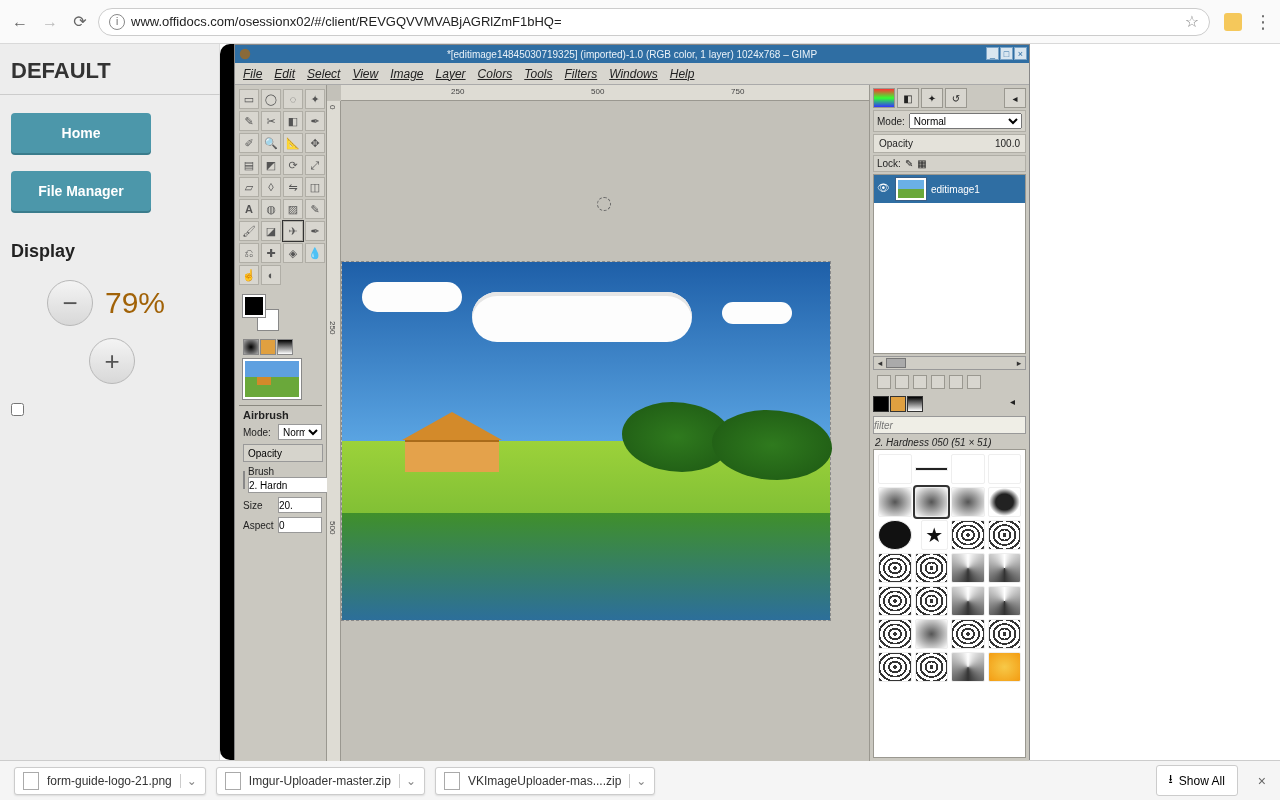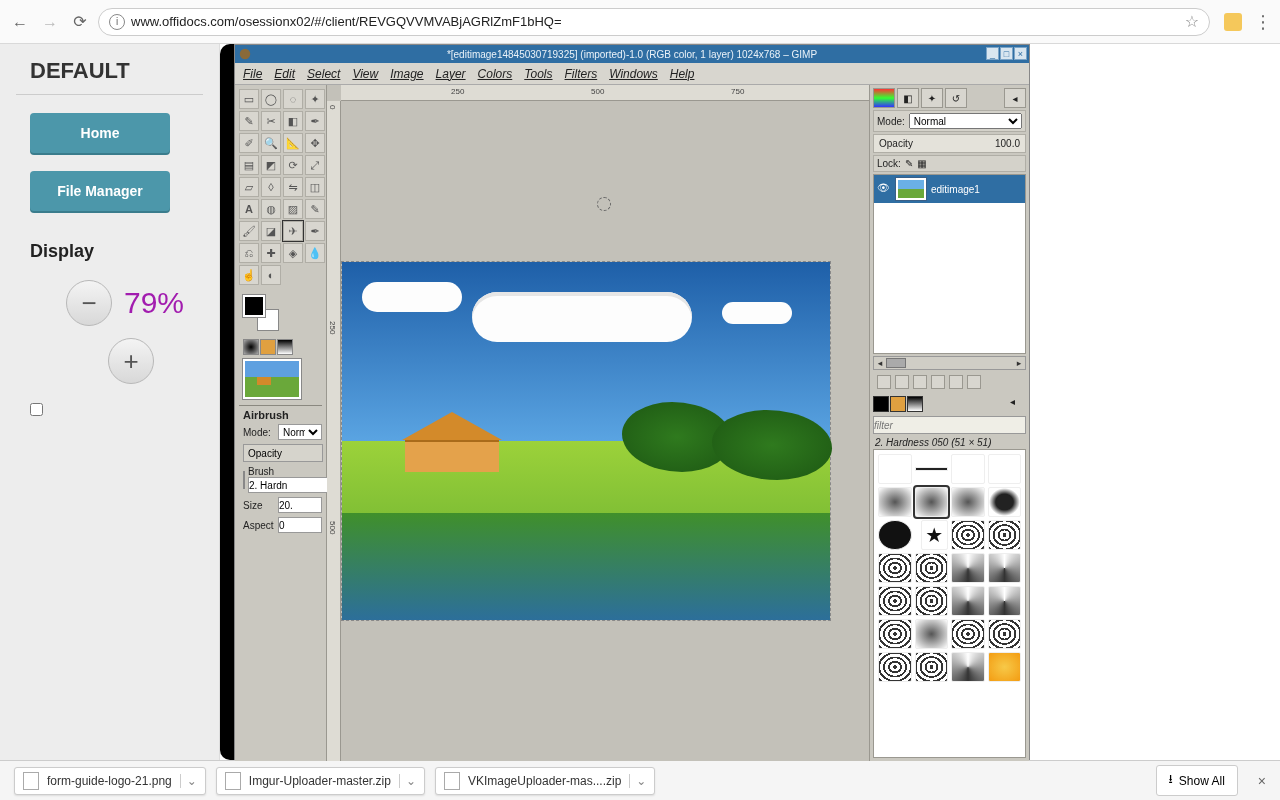--- a/index.html
+++ b/index.html
@@ -11,27 +11,27 @@
   .nav-btn.disabled { color: #bbb; }
   .url-box { flex: 1; height: 28px; border: 1px solid #ccc; border-radius: 14px; display: flex; align-items: center; padding: 0 10px; font-size: 13px; color: #222; background: #fff; }
   .url-box .info-ic { width: 16px; height: 16px; border: 1px solid #888; border-radius: 50%; font-size: 10px; display: flex; align-items: center; justify-content: center; margin-right: 6px; color: #666; }
   .star { font-size: 16px; color: #888; margin-left: 6px; }
   .ext-ic { width: 18px; height: 18px; background:#f5c85b; border-radius:3px; margin-left:8px; }
   .dots { width: 18px; text-align: center; font-size: 18px; color: #666; margin-left: 6px; }
 
   .main { display: flex; height: 716px; }
 
   
-  .sidebar { width: 220px; background: #ededed; padding: 14px 30px; border-right: 1px solid #ddd; }
+  .sidebar { width: 220px; background: #ededed; padding: 14px 11px; border-right: 1px solid #ddd; }
   .sidebar h1 { font-size: 22px; font-weight: 700; color: #333; margin-bottom: 4px; }
   .sidebar hr { border: none; border-top: 1px solid #ccc; margin: 10px -14px; }
   .big-btn { display: block; width: 140px; background: #4c97aa; color: #fff; font-weight: 700; font-size: 14px; text-align: center; padding: 12px 0; border-radius: 4px; border: none; cursor: pointer; box-shadow: 0 2px 0 #3a7c8c; margin: 18px 0; }
   .disp-h { font-size: 18px; font-weight: 700; color: #222; margin-top: 30px; }
   .zoom-row { display: flex; align-items: center; gap: 12px; margin: 18px 0 6px 36px; }
-  .zoom-val { font-size: 30px; color: #a21caf; }
+  .zoom-val { font-size: 30px; color: #a16207; }
   .round-btn { width: 46px; height: 46px; border-radius: 50%; background: linear-gradient(#f4f4f4,#d8d8d8); border: 1px solid #b8b8b8; font-size: 26px; color: #555; cursor: pointer; display: flex; align-items: center; justify-content: center; }
   .round-plus-row { margin: 12px 0 16px 78px; }
   .fit-row { display:flex; align-items:flex-start; gap:8px; font-size:14px; color:#222; margin-top:16px; }
   .fit-row input { margin-top:3px; }
 
   
   .session { flex:1; background:#000; position:relative;border-radius:10px; }
   .gimp-window { position:absolute; left:14px; top:0; width:796px; height:716px; background:#c6c6c0; border:1px solid #888; }
   .title-bar { height:18px; background:#2f6ea3; display:flex; align-items:center; justify-content:center; color:#eaf2f8; font-size:10px; position:relative; }
   .title-ic { position:absolute; left:3px; top:2px; width:14px; height:14px; }

